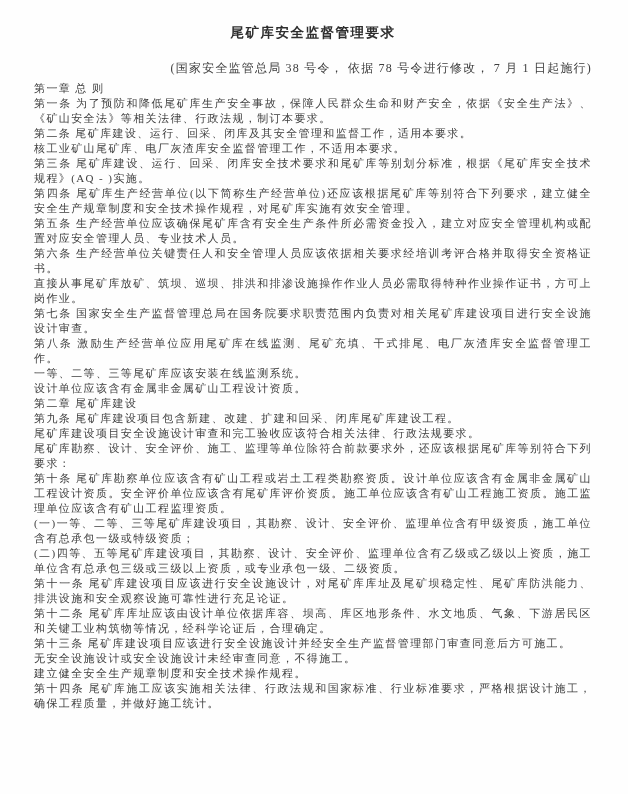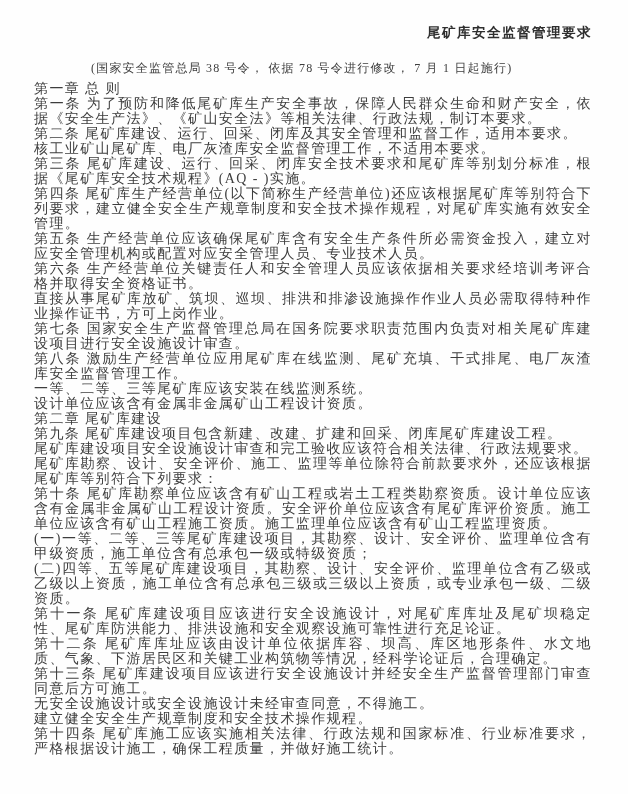--- a/index.html
+++ b/index.html
@@ -19,39 +19,40 @@
     padding: 26px 36px 0 34px;
     background: #fefefe;
     color: #3d3d3d;
     font-family: "Liberation Serif", "DejaVu Serif", serif;
     -webkit-font-smoothing: antialiased;
   }
   .doc-title {
     margin: 0;
     font-size: 13.5px;
     font-weight: bold;
-    text-align: right;
+    text-align: center;
     letter-spacing: 1.5px;
     line-height: 14px;
     color: #2e2e2e;
   }
   .doc-subtitle {
     margin: 21px 0 0 0;
     padding-left: 57px;
     font-size: 12px;
     letter-spacing: 1.2px;
     line-height: 15px;
     white-space: nowrap;
+    text-align: right;
   }
   .doc-body {
     margin-top: 5px;
   }
   .doc-body p {
     margin: 0;
-    font-size: 14px;
+    font-size: 11px;
     line-height: 15px;
     letter-spacing: 1.4px;
     text-align: justify;
     word-break: break-all;
   }
 </style>
 </head>
 <body>
 
 <div class="page">

